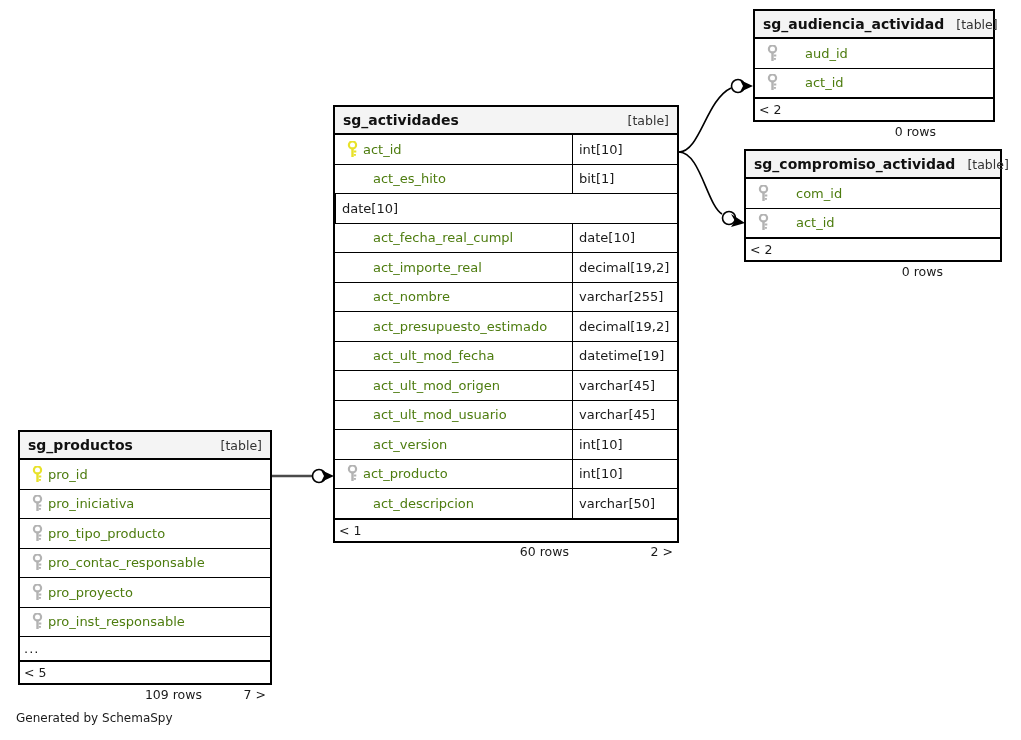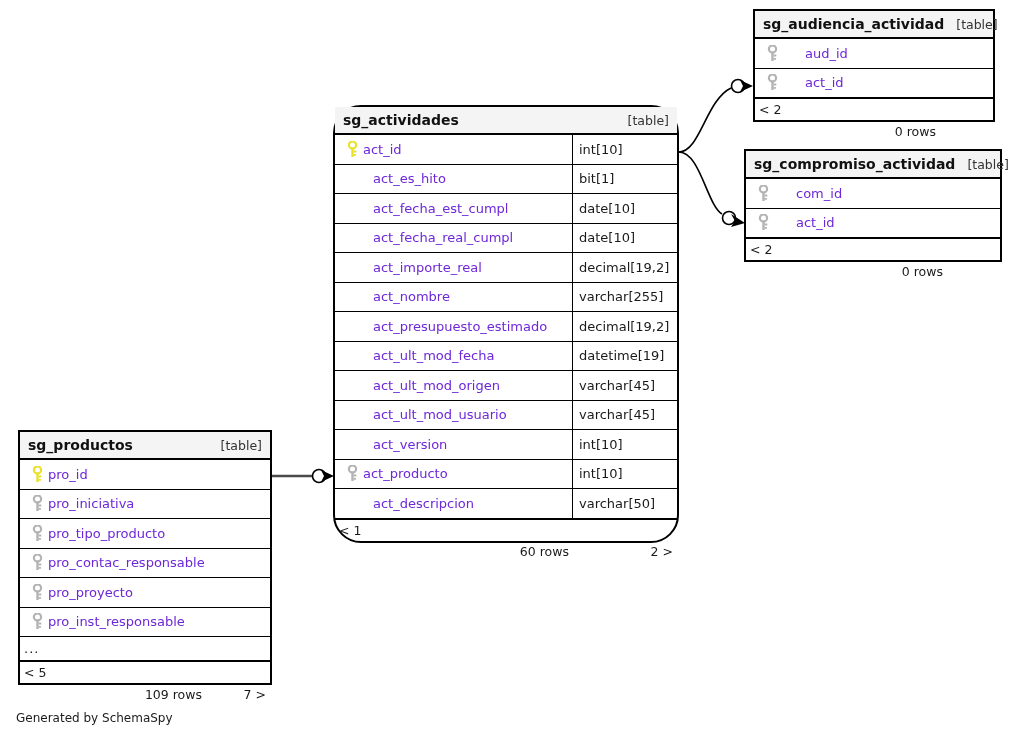--- a/index.html
+++ b/index.html
@@ -86,21 +86,21 @@
     align-items: center;
     flex: 0 0 auto;
     border-left: 1px solid #000000;
     padding-left: 6px;
     box-sizing: border-box;
   }
   .ent.has-types .col-type { width: 105px; }
 
   .cname {
     font-size: 13px;
-    color: #6d28d9;
+    color: #4d7c0f;
     white-space: nowrap;
   }
   .ctype {
     font-size: 13px;
     color: #1a1a1a;
     white-space: nowrap;
   }
 
   .keyslot {
     width: 22px;
@@ -170,21 +170,21 @@
       <path d="M 745,223 L 731,214 L 735,221 L 731,227 Z" fill="#000000"></path>
     </g>
 
     <g>
       <path d="M 268,476 L 312,476" fill="none" stroke="#4a4a4a" stroke-width="2.4"></path>
       <circle cx="319" cy="476" r="6.5" fill="#ffffff" stroke="#000000" stroke-width="1.6"></circle>
       <path d="M 334,476 L 321,470 L 324,476 L 321,482 Z" fill="#000000"></path>
     </g>
   </svg>
 
-  <div class="ent has-types" id="ent-sg_actividades" style="left:333px; top:105px; width:346px;border-radius:28px;">
+  <div class="ent has-types" id="ent-sg_actividades" style="left:333px; top:105px; width:346px;">
 
     <div class="ent-header">
       <span class="ent-name">sg_actividades</span>
       <span class="ent-tag">[table]</span>
     </div>
 
     <div class="row">
       <div class="col-name">
         <span class="keyslot">
           <svg width="11" height="17" viewBox="0 0 11 17">
@@ -205,24 +205,20 @@
       <div class="col-name">
         <span class="keyslot indent"></span>
         <span class="cname">act_es_hito</span>
       </div>
       <div class="col-type">
         <span class="ctype">bit[1]</span>
       </div>
     </div>
 
     <div class="row">
-      <div class="col-name">
-        <span class="keyslot indent"></span>
-        <span class="cname">act_fecha_est_cumpl</span>
-      </div>
       <div class="col-type">
         <span class="ctype">date[10]</span>
       </div>
     </div>
 
     <div class="row">
       <div class="col-name">
         <span class="keyslot indent"></span>
         <span class="cname">act_fecha_real_cumpl</span>
       </div>

